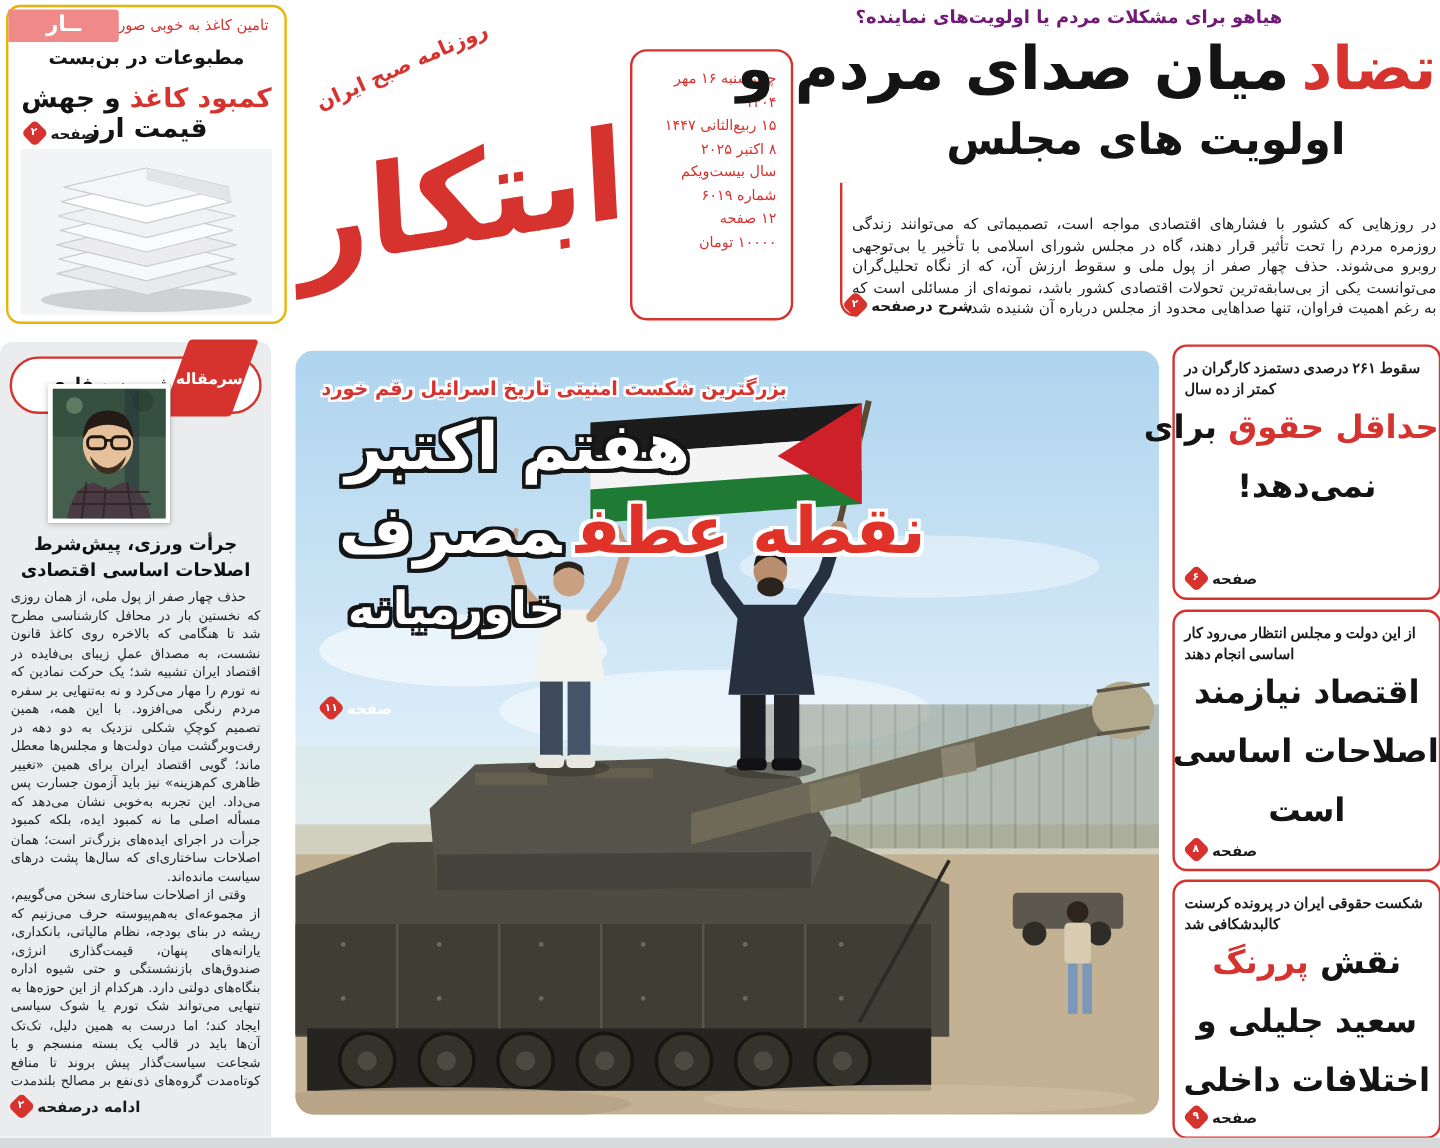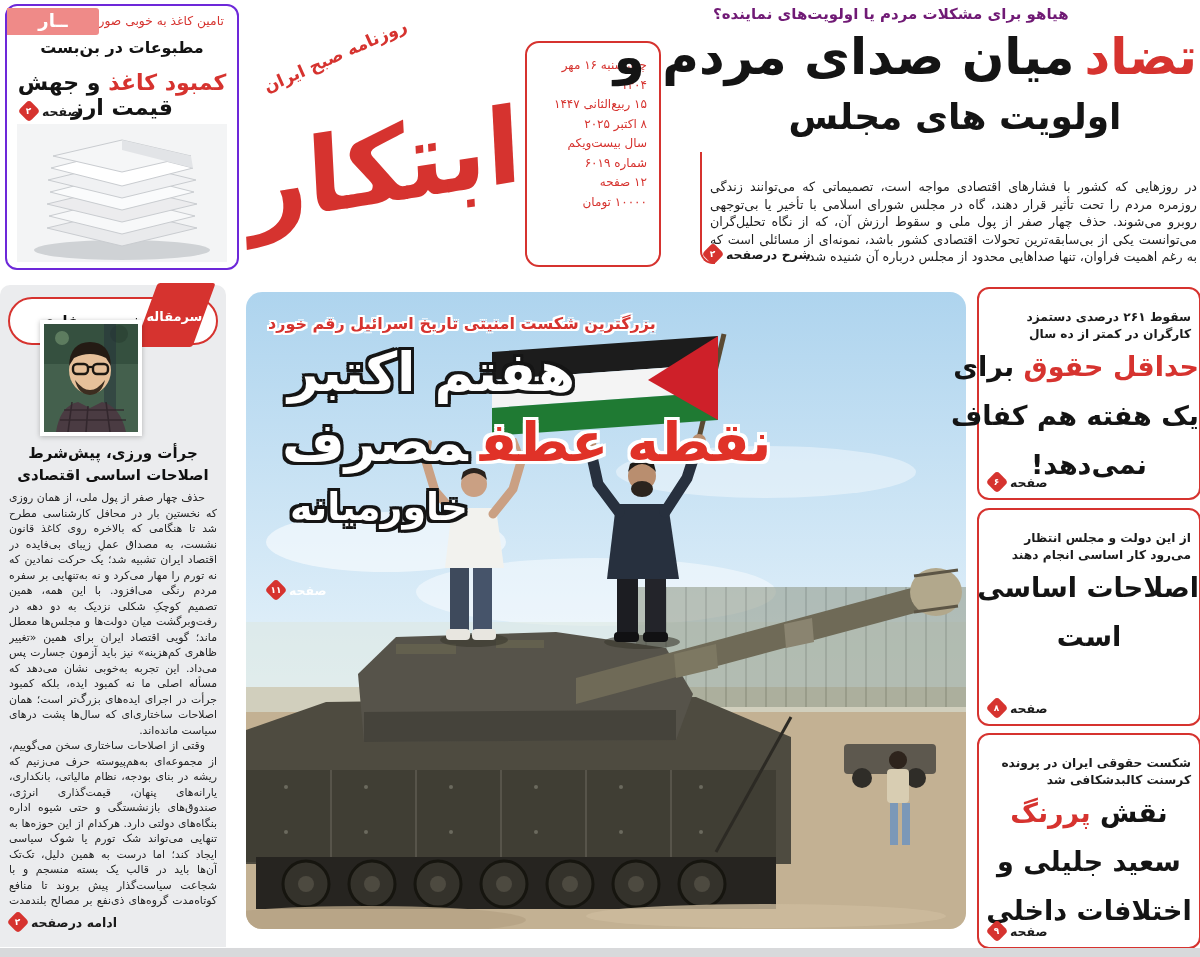--- a/index.html
+++ b/index.html
@@ -9,21 +9,21 @@
   .red{color:#d6332f;}
   .blk{color:#141414;}
 
   
   .pref{display:inline-flex;align-items:center;gap:5px;font-size:12.5px;font-weight:bold;color:#1b1b1b;}
   .pref .diamond{width:16px;height:16px;background:#d6332f;transform:rotate(45deg);border-radius:4px;display:flex;align-items:center;justify-content:center;flex:0 0 auto;}
   .pref .diamond span{transform:rotate(-45deg);color:#fff;font-size:9px;font-weight:bold;line-height:1;}
   .pref.white-label{color:#fff;}
 
   
-  .paper-box{left:5px;top:4px;width:230px;height:262px;border:2px solid #6d28d9;border-radius:12px;background:#fff;}
+  .paper-box{left:5px;top:4px;width:230px;height:262px;border:2px solid #eab308;border-radius:12px;background:#fff;}
   .corner-tag{left:0;top:2px;width:92px;height:27px;background:#ef8a88;color:#fff;font-weight:bold;font-size:18px;line-height:26px;text-align:center;z-index:3;border-radius:0 3px 3px 0;}
   .paper-kicker{left:8px;top:8px;width:214px;text-align:center;font-size:12.3px;color:#d6332f;}
   .paper-h1{left:4px;top:32px;width:222px;text-align:center;font-size:16px;font-weight:bold;color:#141414;}
   .paper-h2{left:4px;top:64px;width:222px;text-align:center;font-size:22px;font-weight:bold;}
   .paper-pref{left:14px;top:97px;}
   .paper-art{left:10px;top:118px;}
 
   
   .tagline{left:258px;top:46px;color:#d6332f;font-size:17px;font-weight:bold;transform:rotate(-24deg);transform-origin:center;}
   .logo{left:240px;top:66px;width:290px;height:220px;color:#d6332f;font-size:104px;font-weight:bold;text-align:center;line-height:200px;transform:rotate(-9deg) skewX(-6deg);}
@@ -58,21 +58,21 @@
   .photo-kicker{left:22px;top:22px;font-size:16px;font-weight:bold;color:#d6332f;z-index:4;}
   .photo-l1{left:42px;top:50px;font-size:54px;font-weight:bold;color:#fff;z-index:4;line-height:1.15;}
   .photo-l2{left:36px;top:120px;font-size:54px;font-weight:bold;z-index:4;line-height:1.15;}
   .photo-l2 .r{color:#e03228;text-shadow:-3px -3px 0 #fff,3px -3px 0 #fff,-3px 3px 0 #fff,3px 3px 0 #fff,0 -3px 0 #fff,0 3px 0 #fff,-3px 0 0 #fff,3px 0 0 #fff;margin-left:12px;}
   .photo-l2 .w{color:#fff;}
   .photo-l3{left:44px;top:194px;font-size:38px;font-weight:bold;color:#fff;z-index:4;line-height:1.15;}
   .photo-pref{left:22px;top:290px;z-index:4;}
 
   
   .rbox{left:977px;width:220px;border:2px solid #d6332f;border-radius:12px;background:#fff;}
-  .rbox .kick{padding:20px 8px 0;text-align:right;font-size:12.2px;line-height:16.5px;font-weight:bold;color:#1c1c1c;}
+  .rbox .kick{padding:10px 8px 0;text-align:left;font-size:12.2px;line-height:16.5px;font-weight:bold;color:#1c1c1c;font-family:Liberation Serif, serif;}
   .rbox .hl{text-align:center;font-size:27px;font-weight:bold;line-height:49px;color:#141414;white-space:nowrap;}
   .rbox .pref{position:absolute;left:10px;bottom:8px;}
   .rbox1{top:287px;height:209px;}
   .rbox2{top:508px;height:214px;}
   .rbox3{top:733px;height:212px;}
 
   .bottom-strip{left:0;top:948px;width:1200px;height:9px;background:#d8d9db;z-index:6;}
 </style>
 </head>
 <body>
@@ -323,32 +323,32 @@
       <span>صفحه</span>
       <span class="diamond">
           <span>۱۱</span>
         </span>
     </div>
   </div>
 
   <div class="abs rbox rbox1">
     <div class="kick">سقوط ۲۶۱ درصدی دستمزد کارگران در کمتر از ده سال</div>
     <div class="hl"><span class="red">حداقل حقوق</span><span> برای</span></div>
-    <div class="hl">یک هفته هم کفاف</div>
     <div class="hl">نمی‌دهد!</div>
     <div class="pref">
       <span>صفحه</span>
       <span class="diamond">
           <span>۶</span>
         </span>
     </div>
   </div>
 
   <div class="abs rbox rbox2">
     <div class="kick">از این دولت و مجلس انتظار می‌رود کار اساسی انجام دهند</div>
+    <div class="hl">اقتصاد نیازمند</div>
     <div class="hl red">اصلاحات اساسی</div>
     <div class="hl">است</div>
     <div class="pref">
       <span>صفحه</span>
       <span class="diamond">
           <span>۸</span>
         </span>
     </div>
   </div>
 

